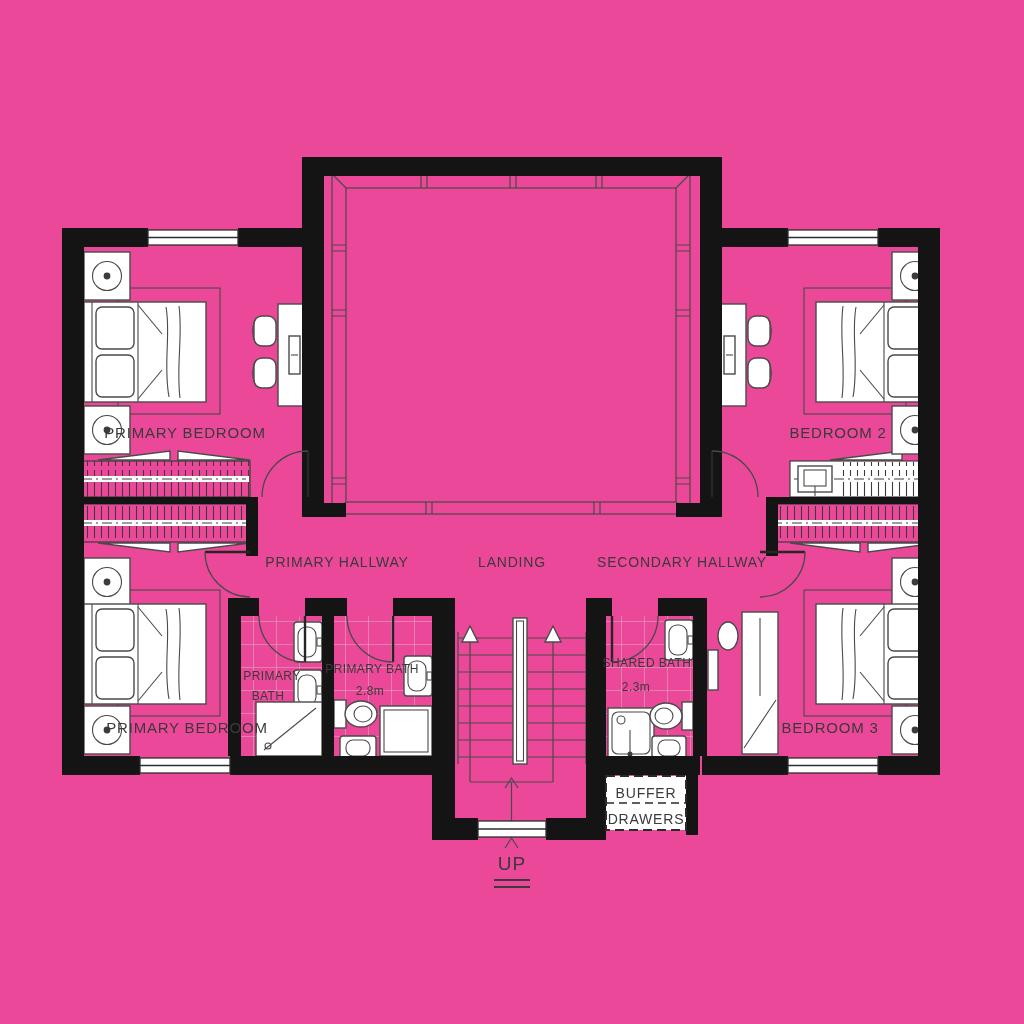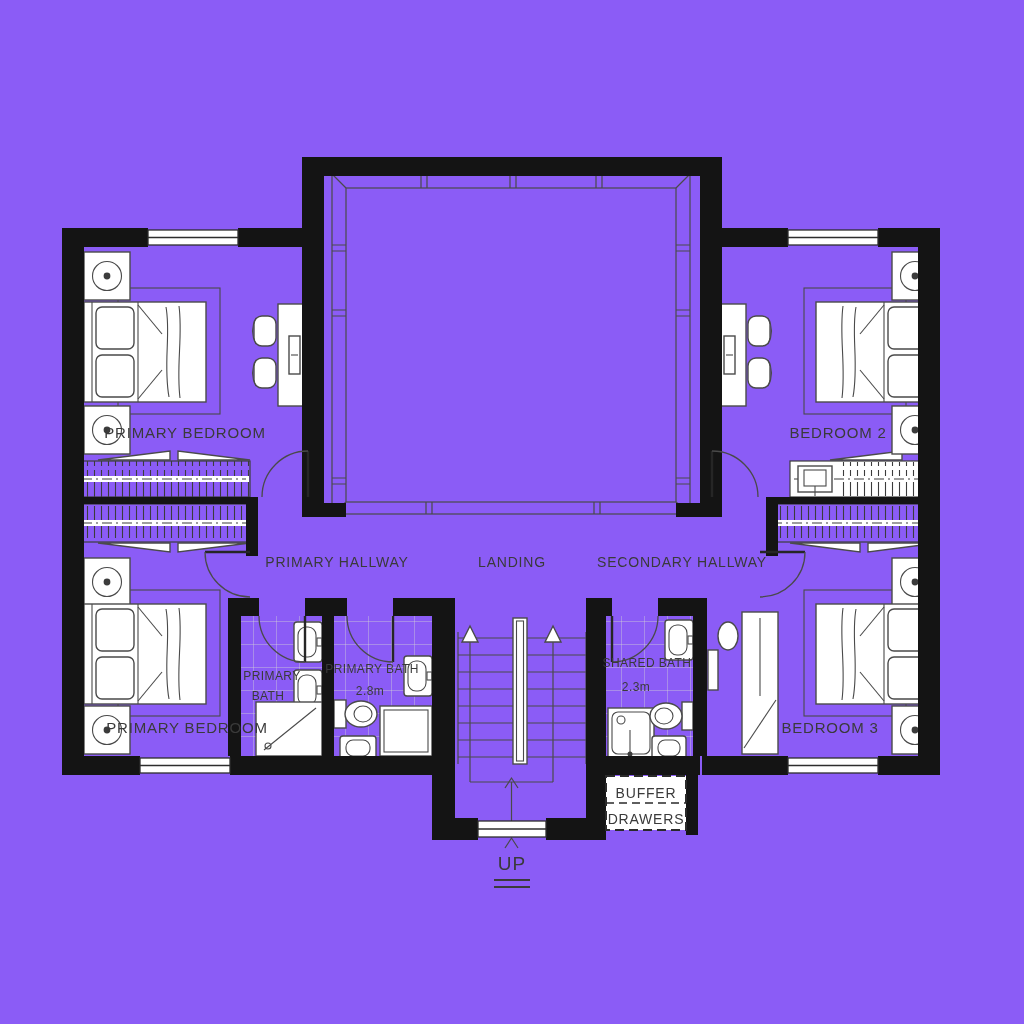--- a/index.html
+++ b/index.html
@@ -1,16 +1,16 @@
 <!DOCTYPE html>
 <html><head>
 <meta charset="utf-8">
 <style>
   html,body{margin:0;padding:0;background:#fafaf9;}
-  #stage{width:1024px;height:1024px;position:relative;background:#8b5cf6;overflow:hidden;}
+  #stage{width:1024px;height:1024px;position:relative;background:#ec4899;overflow:hidden;}
   svg{display:block;}
   .lbl{font-family:"Liberation Sans",sans-serif;fill:#3a3a3a;letter-spacing:0.8px;}
   .s15{font-size:15px;}
   .s14{font-size:14px;}
   .s12{font-size:12px;letter-spacing:0.4px;}
   .s19{font-size:19px;letter-spacing:1px;}
   .wall{fill:#141414;stroke:none;}
   .thin{fill:none;stroke:#4a4a4a;stroke-width:1.2;}
   .furn{fill:#ffffff;stroke:#4a4a4a;stroke-width:1.4;}
   .furn2{fill:none;stroke:#4a4a4a;stroke-width:1.1;}

